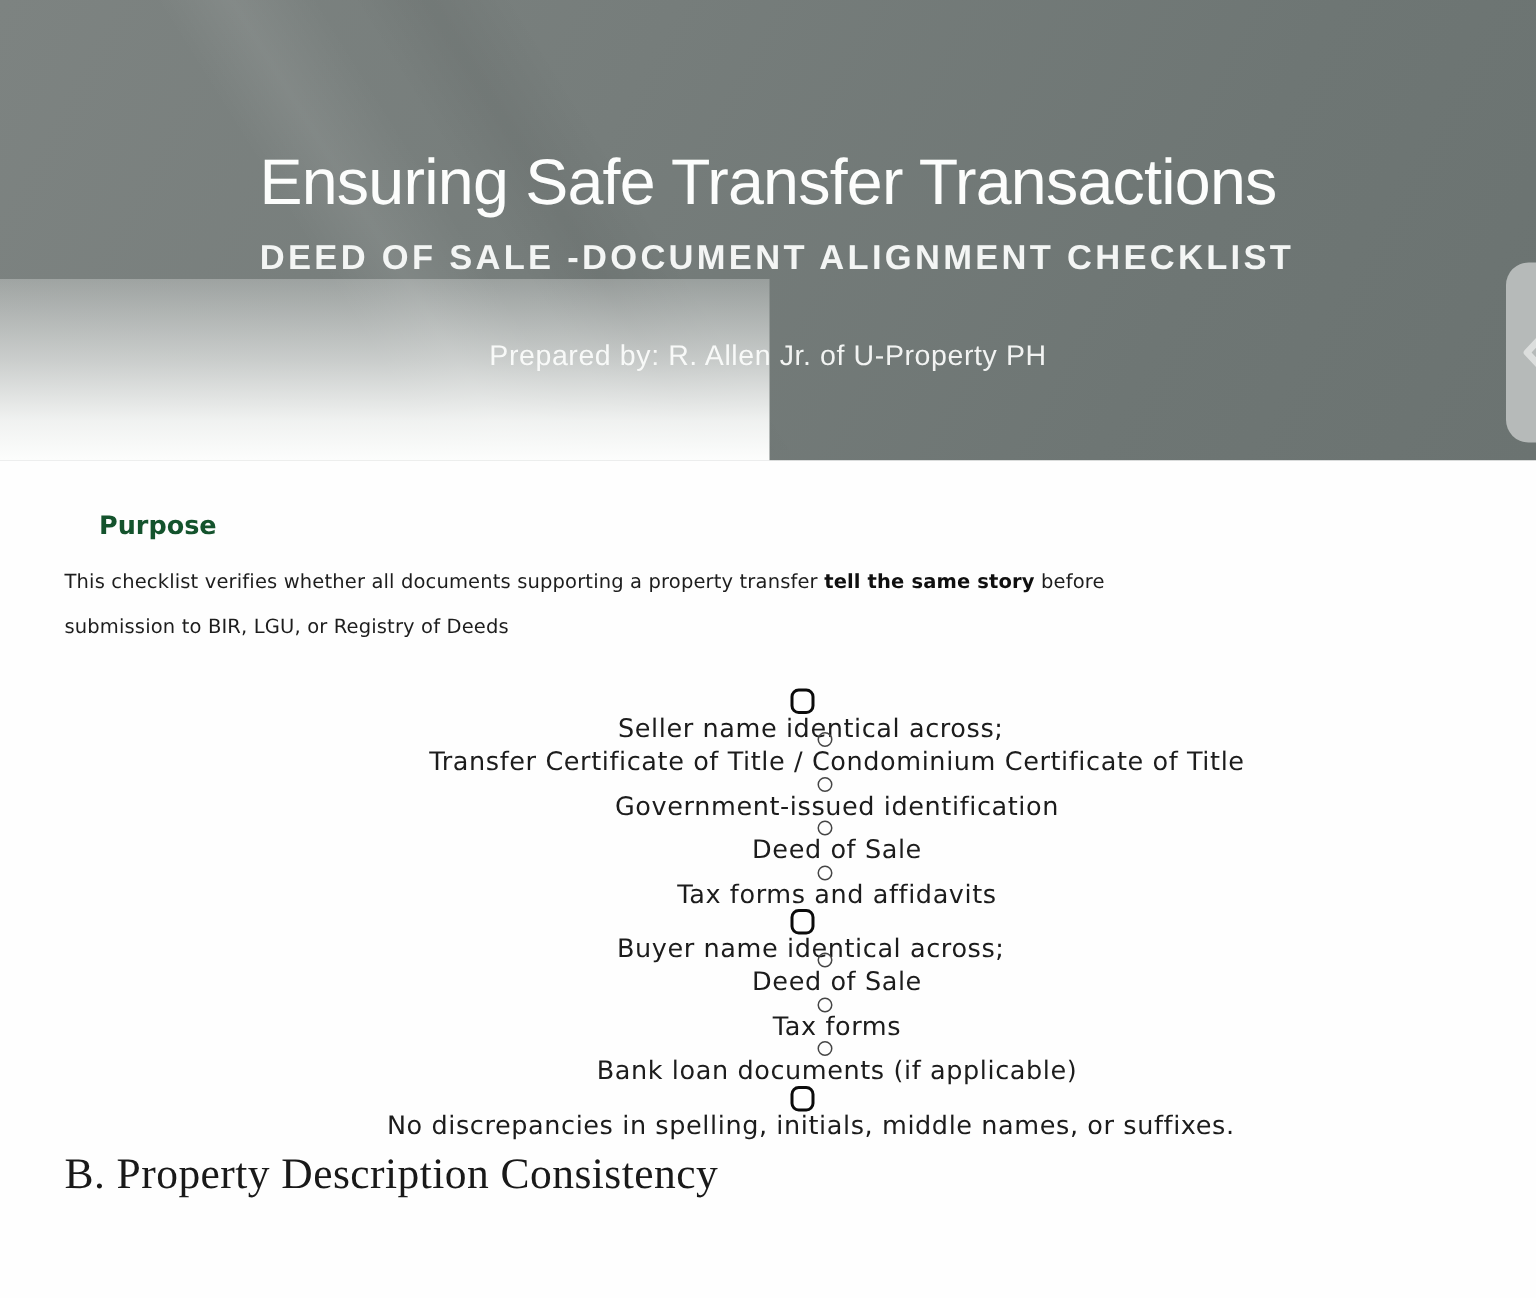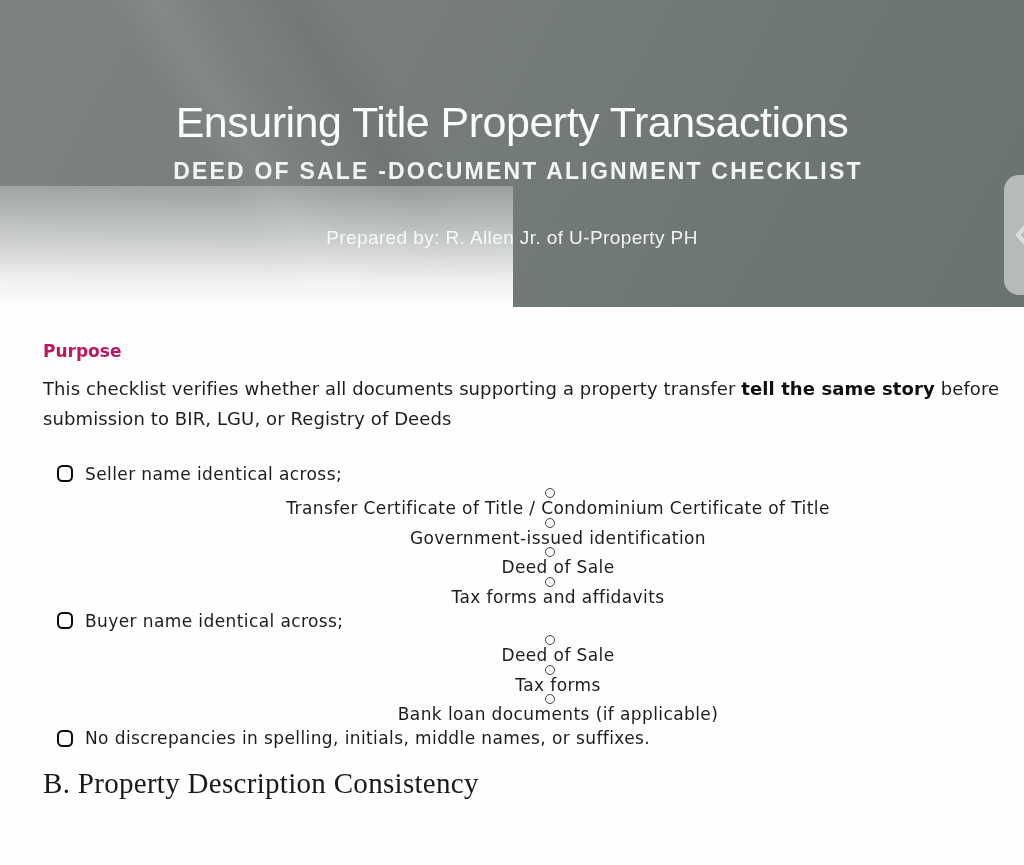--- a/index.html
+++ b/index.html
@@ -71,25 +71,26 @@
   .body {
     position:absolute; top:307px; left:0;
     width:1024px; height:558px;
     background:#fefefe;
     padding:34px 0 0 43px;
     box-sizing:border-box;
     color:#1b1b1b;
   }
   .purpose-heading {
     font-size:17px; line-height:20px; font-weight:700;
-    color:#be185d;
+    color:#14532d;
+    margin-left:23px;
   }
   .purpose-text {
     margin-top:13px;
-    font-size:18px; line-height:30px;
+    font-size:13px; line-height:30px;
     color:#1d1d1d;
     letter-spacing:0.1px;
   }
   .purpose-text b { font-weight:700; color:#0f0f0f; }
   .section-heading {
     font-family:"Liberation Serif", serif;
     font-weight:400;
     font-size:29px; line-height:33px;
     color:#191919;
     letter-spacing:0.3px;
@@ -100,21 +101,21 @@
   ul.checklist {
     list-style:none; margin:25px 0 0 0; padding:0;
   }
   ul.checklist li {
     display:flex; align-items:center;
     height:29.4px;
     font-size:17px;
     letter-spacing:0.4px;
     color:#1c1c1c;
   }
-  li.main { padding-left:14px; }
+  li.main { padding-left:14px;flex-direction:column; }
   li.sub  { padding-left:49px;flex-direction:column; }
   .checkbox {
     flex:none;
     width:16px; height:17px;
     border:2.5px solid #0b0b0b;
     border-radius:5.5px;
     margin-right:12px;
     box-sizing:border-box;
     background:#fff;
     cursor:pointer;
@@ -130,21 +131,21 @@
   }
 </style>
 </head>
 <body>
 
 <div class="page">
 
   <div class="hero">
     <div class="hero-streaks"></div>
     <div class="hero-light"></div>
-    <div class="hero-title">Ensuring Title Property Transactions</div>
+    <div class="hero-title">Ensuring Safe Transfer Transactions</div>
     <div class="hero-subtitle">DEED OF SALE -DOCUMENT ALIGNMENT CHECKLIST</div>
     <div class="hero-prepared">Prepared by: R. Allen Jr. of U-Property PH</div>
     <div class="nav-pill">
       <span>
         <svg width="24" height="36" viewBox="0 0 24 36" fill="none">
           <polyline points="19,3 5,18 19,33" stroke="#dcdedd" stroke-width="4.5" stroke-linecap="round" stroke-linejoin="round" fill="none"></polyline>
         </svg>
       </span>
     </div>
   </div>

